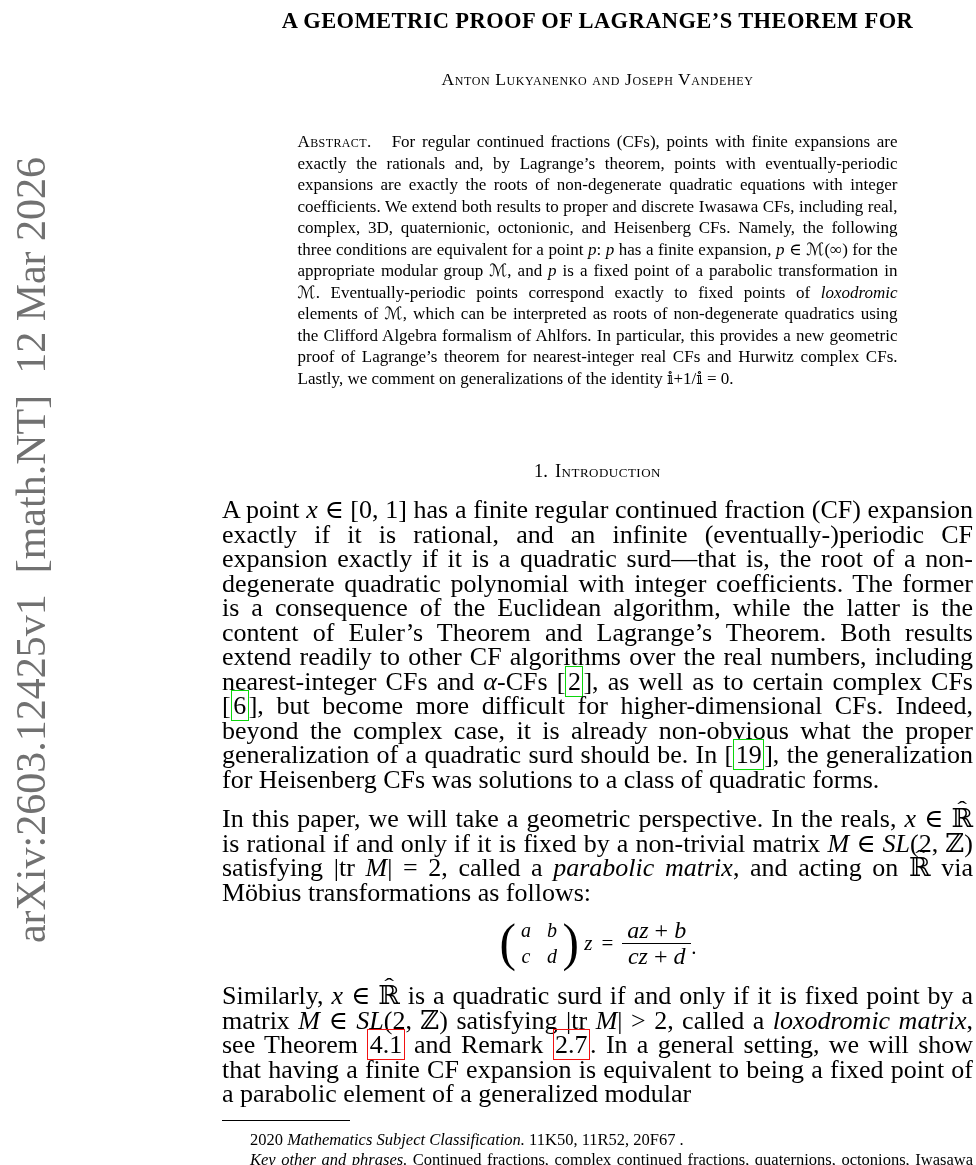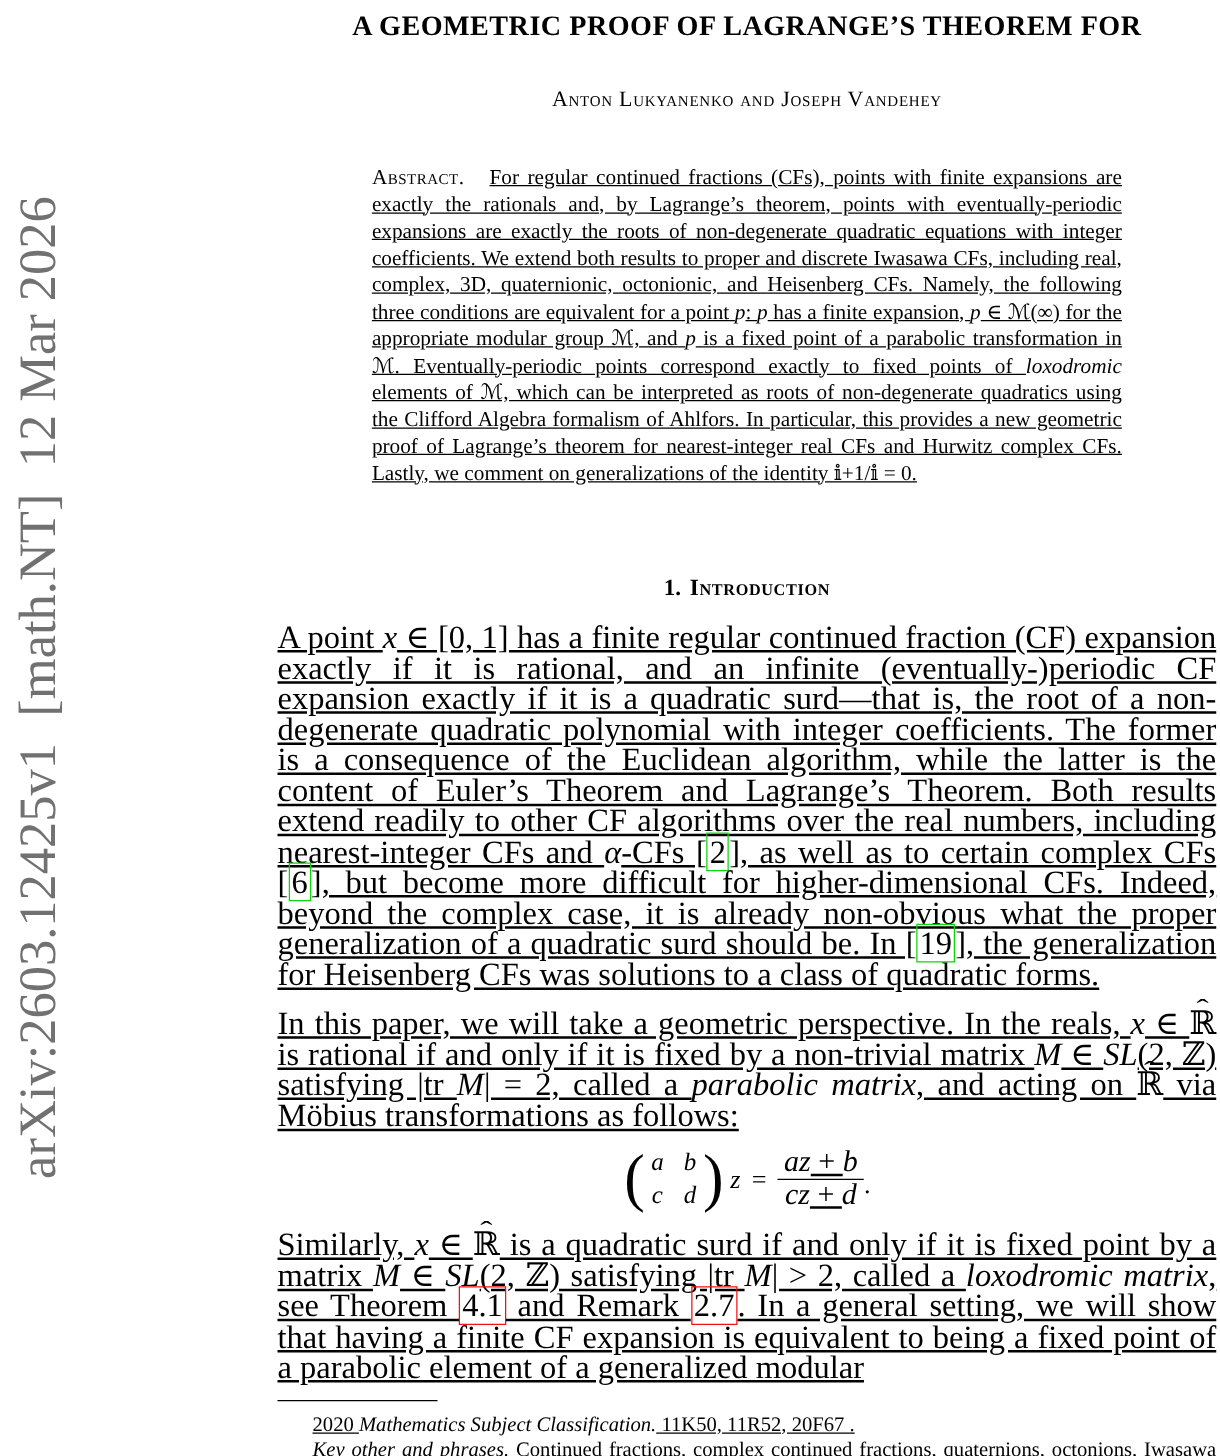--- a/index.html
+++ b/index.html
@@ -47,31 +47,31 @@
     text-align:justify;
   }
   .abstract-label{
     font-variant:small-caps;
     letter-spacing:0.4px;
     margin-right:20px;
   }
   .section-heading{
     margin:71px 0 0 0;
     font-size:18.5px;line-height:23px;
-    font-weight:bold;
+    font-weight:normal;
     text-align:center;
   }
   .section-number{margin-right:7px;}
   .sc{font-variant:small-caps;letter-spacing:0.5px;}
   .body-par{
     margin:15px 0 0 0;
     font-size:26px;line-height:24.5px;
     text-align:justify;
   }
-  .s-t{font-style:normal;text-decoration:underline;}
+  .s-t{font-style:normal;}
   .s-i{font-style:italic;}
   .s-cg{
     border:1.6px solid #0bd60b;
     padding:0 1.5px;
   }
   .s-rr{
     border:1.6px solid #f21111;
     padding:0 1.5px;
   }
   .s-rhat{

